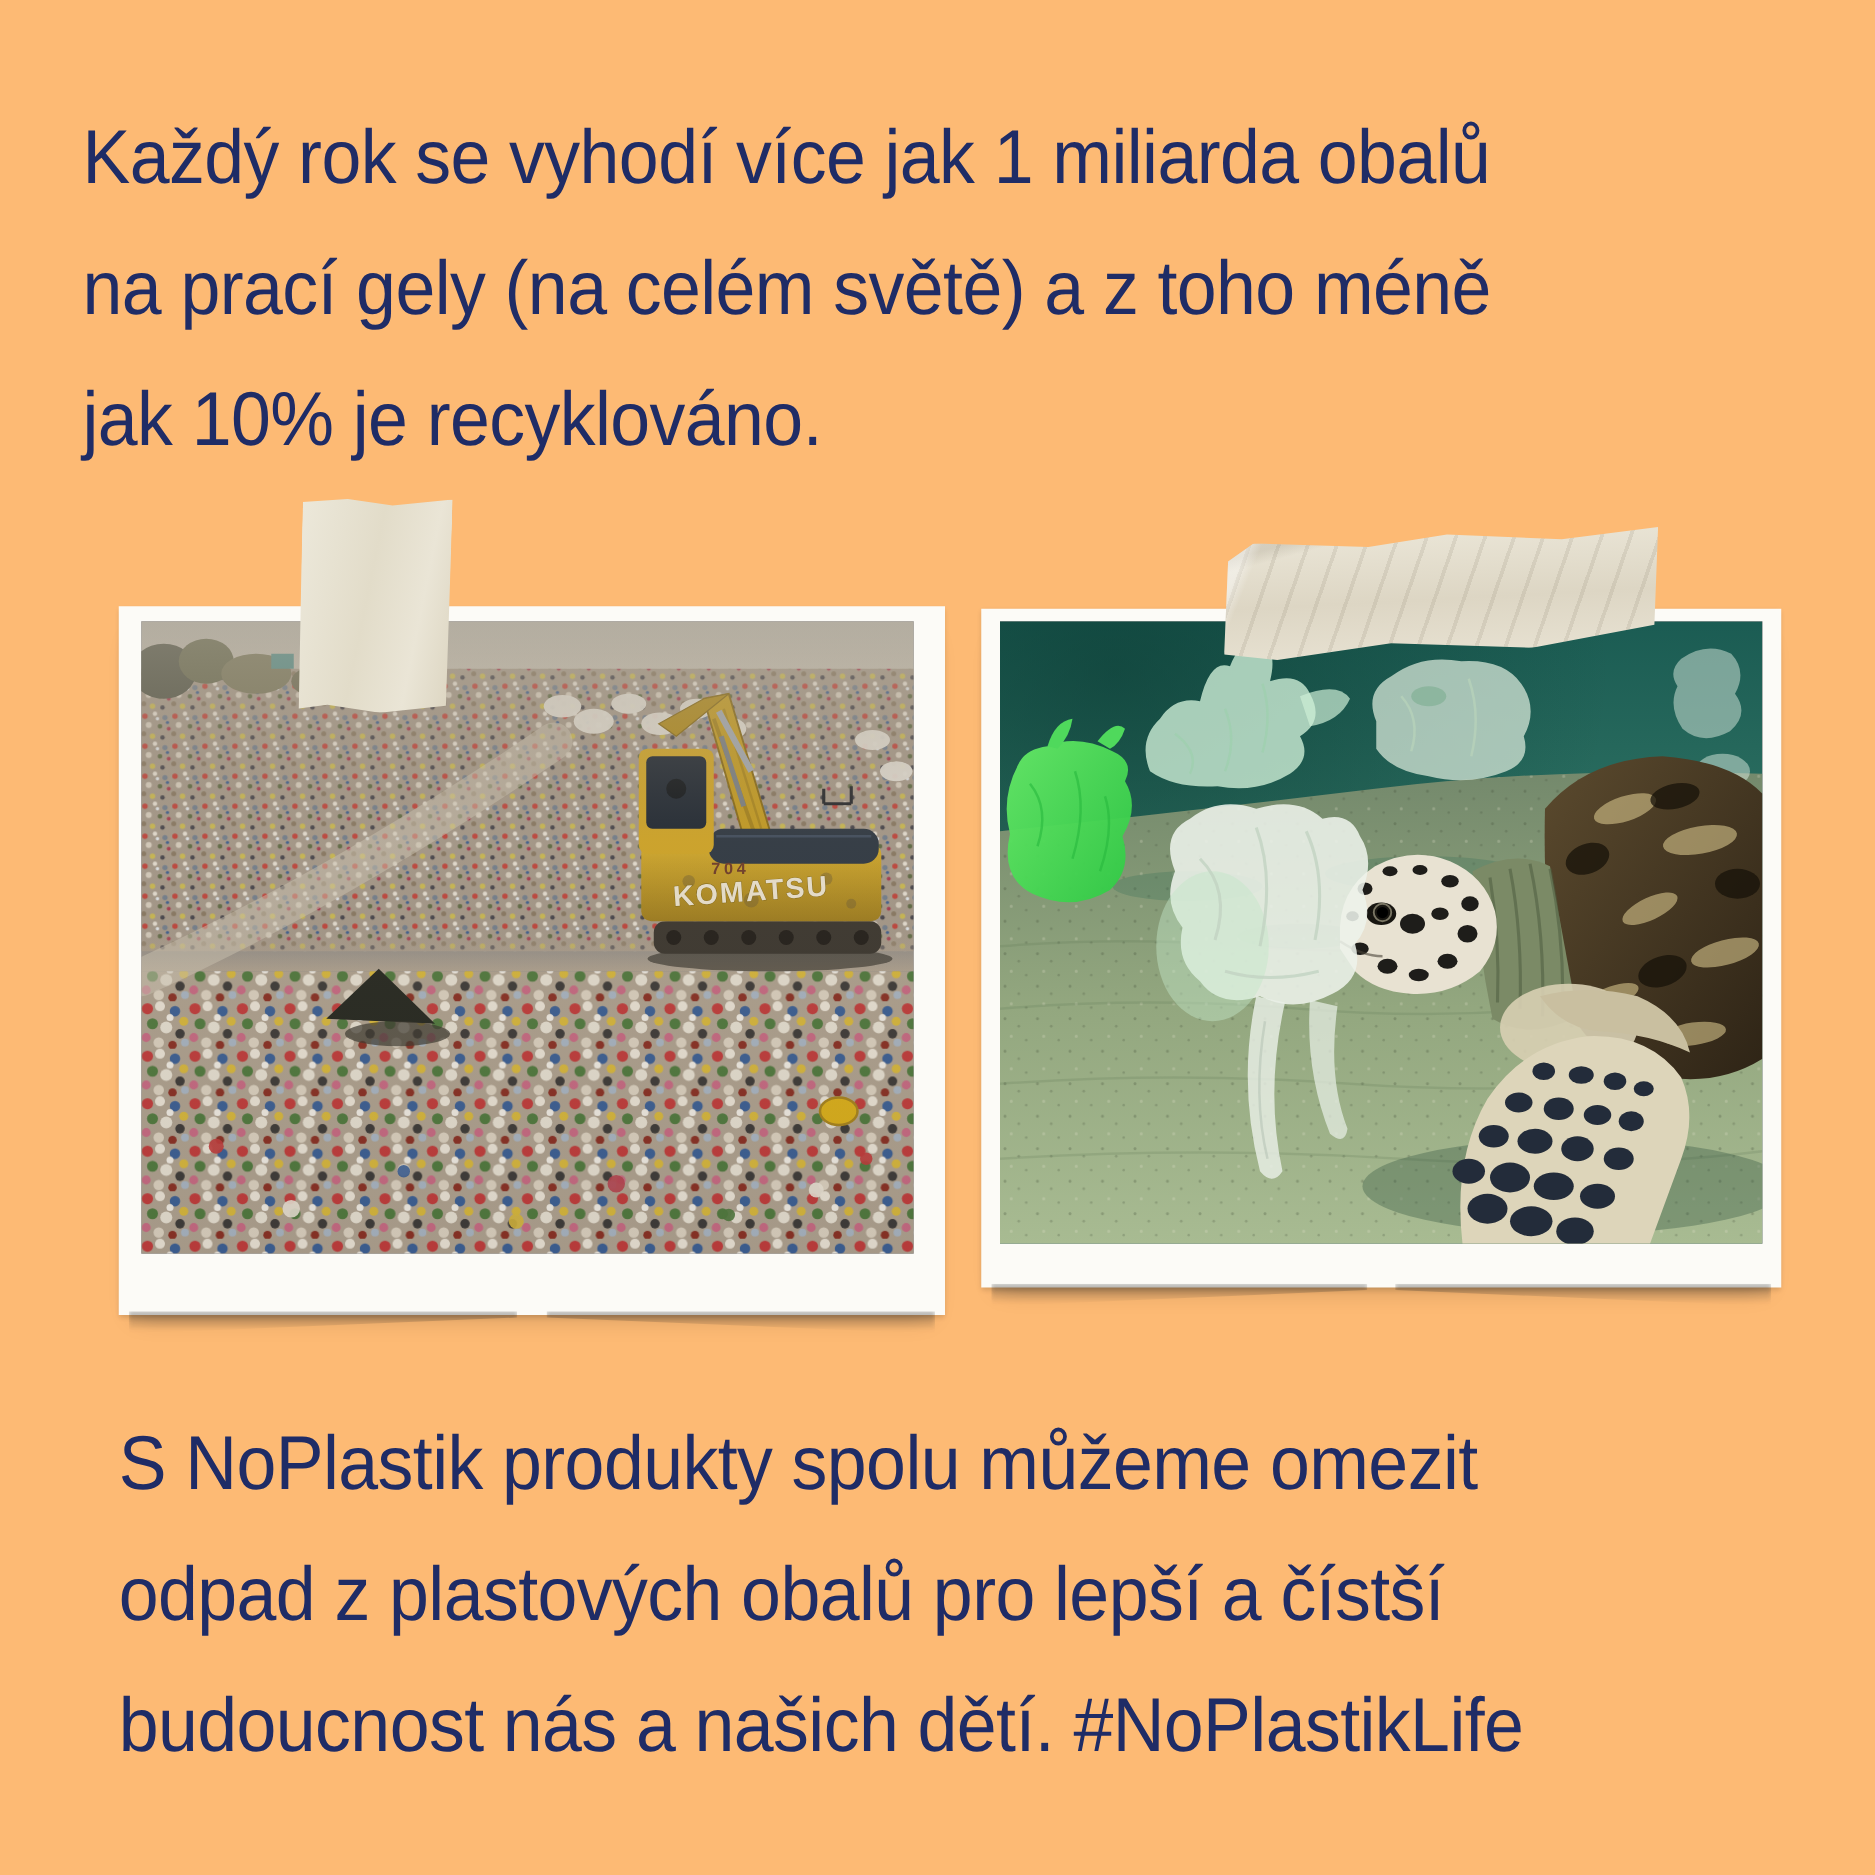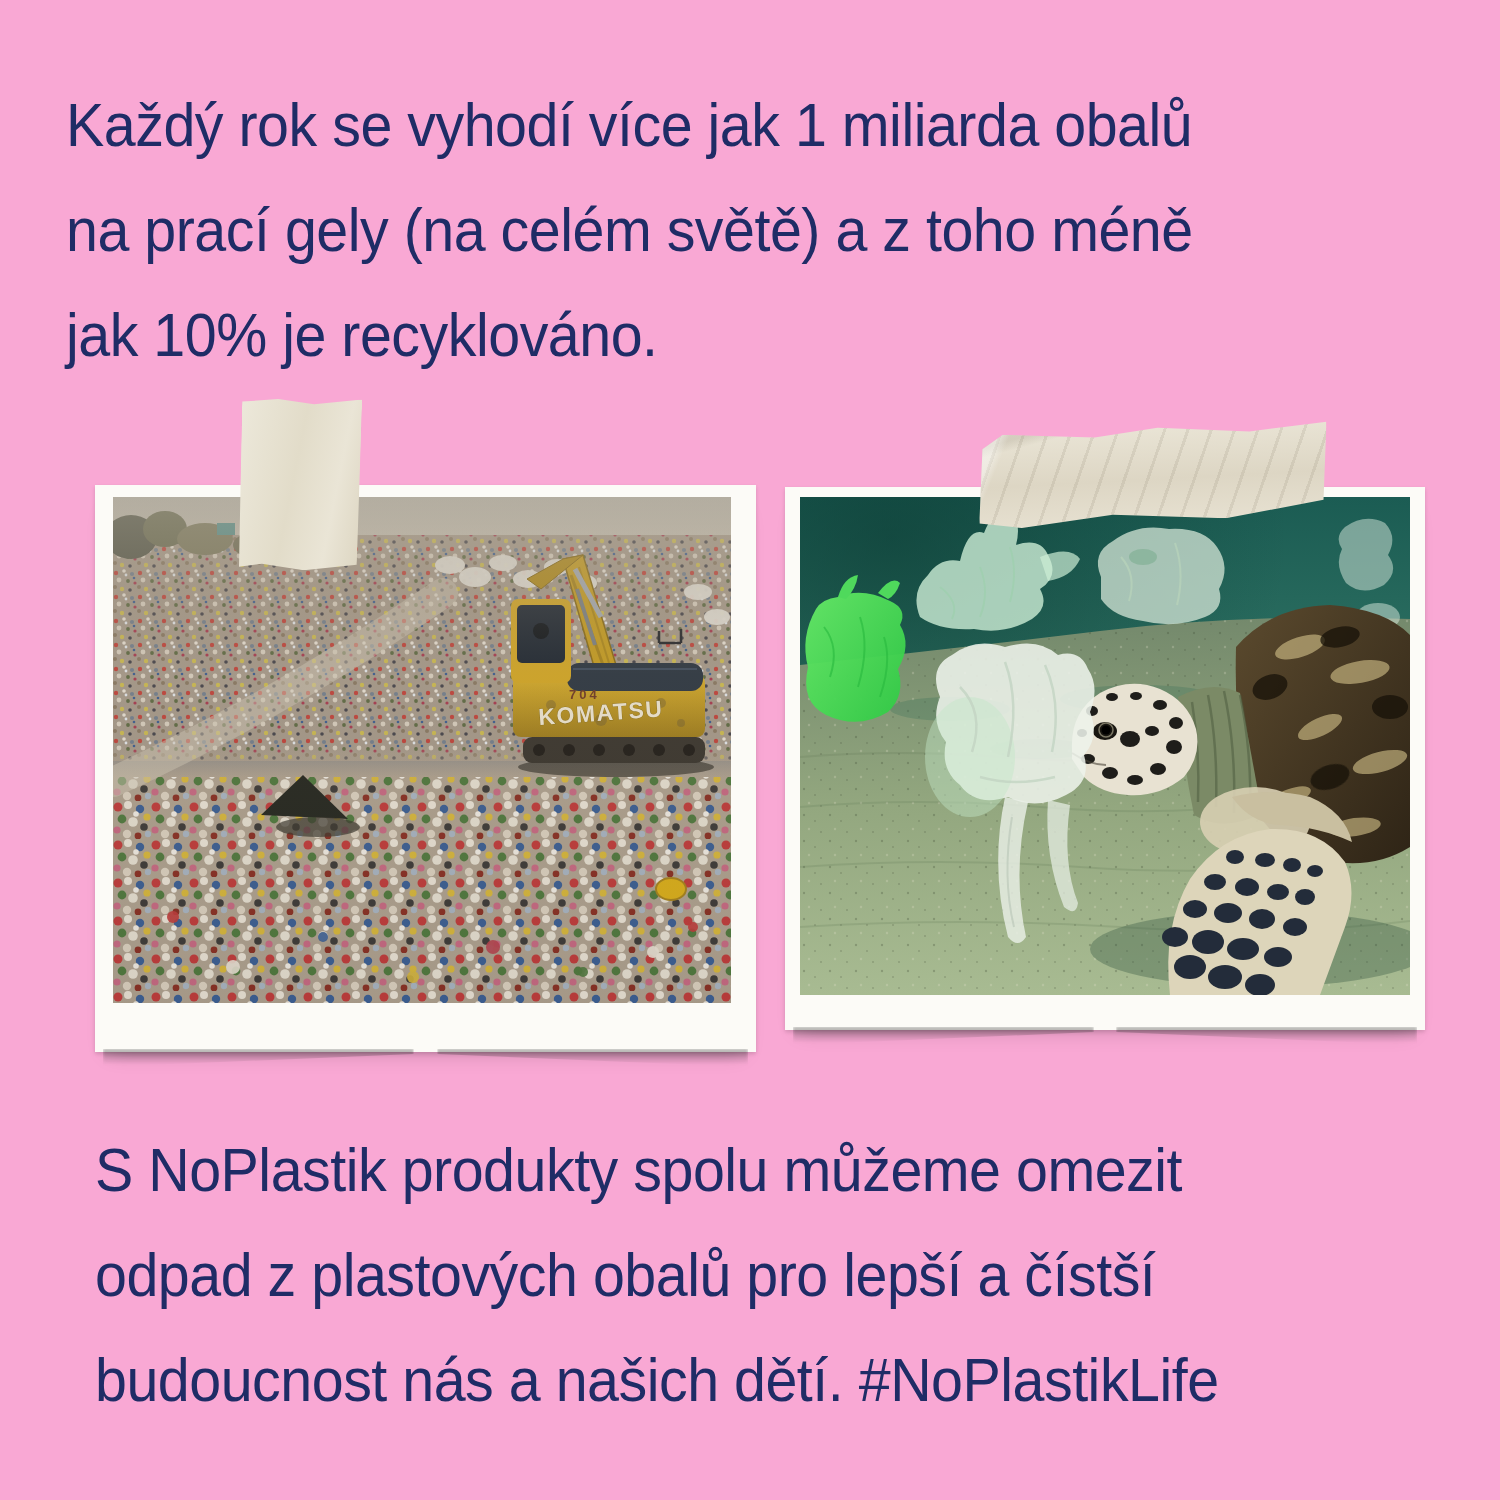--- a/index.html
+++ b/index.html
@@ -1,16 +1,16 @@
 <!DOCTYPE html>
 <html><head>
 <meta charset="utf-8">
 <style>
   html,body{margin:0;padding:0;background:#ffffff;}
-  .canvas{position:relative;width:1500px;height:1500px;background:#f9a8d4;overflow:hidden;
+  .canvas{position:relative;width:1500px;height:1500px;background:#fdba74;overflow:hidden;
           font-family:"Liberation Sans", sans-serif;}
   
   .textblock{position:absolute;color:#1f2c66;transform:scaleX(.94);transform-origin:0 0;}
   .headline{left:66px;top:73px;}
   .footerblock{left:95px;top:1118px;}
   .tline{font-size:61px;line-height:105px;white-space:nowrap;letter-spacing:-0.5px;font-weight:400;}
   
   .polaroid{position:absolute;background:#fcfbf7;
             box-shadow:0 2px 4px rgba(0,0,0,.14), 0 14px 20px -14px rgba(0,0,0,.22);}
   .polaroid-left{left:95px;top:485px;width:661px;height:567px;}

